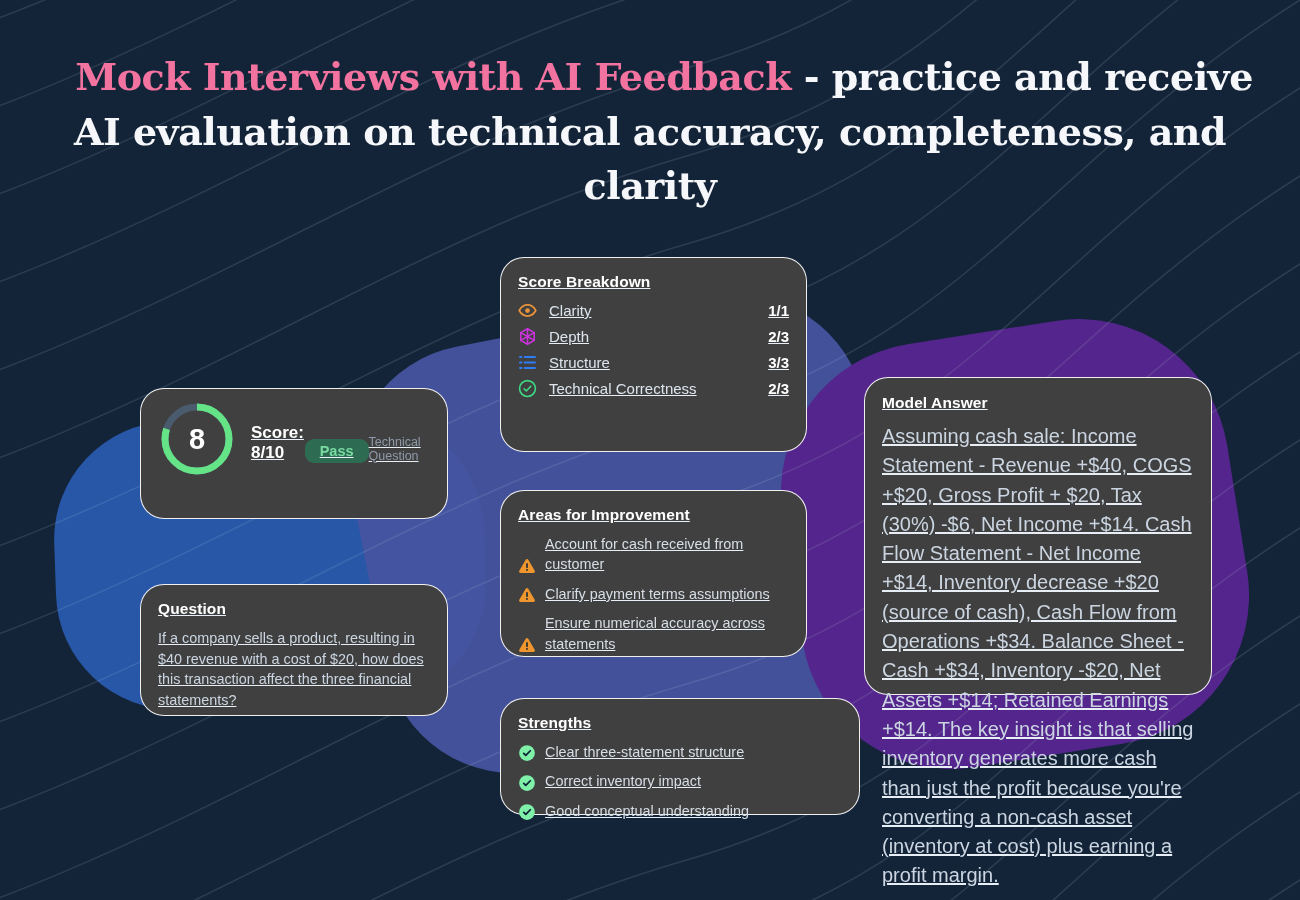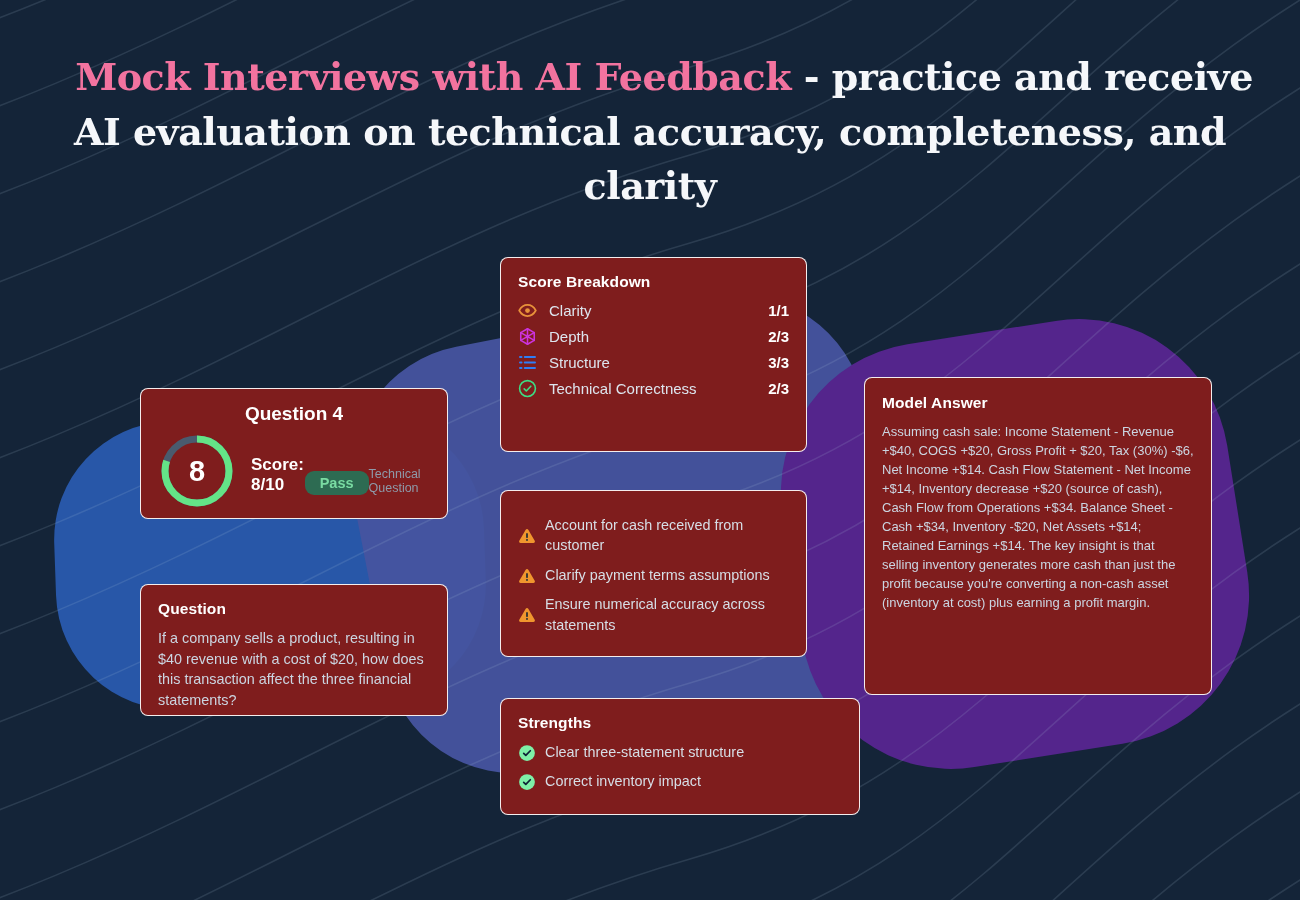--- a/index.html
+++ b/index.html
@@ -19,25 +19,26 @@
   .header h1{
     margin:0 auto;max-width:1210px;
     font-family:"DejaVu Serif", serif;
     font-size:38px;line-height:1.44;font-weight:700;letter-spacing:-0.5px;
     color:#F5F7FA;
   }
   .header .hl{color:#F2739F;margin-left:28px;}
   
   .card{
     position:absolute;z-index:2;box-sizing:border-box;
-    background:#7f1d1d;
+    background:#404040;
     border:1.5px solid rgba(255,255,255,0.92);
-    border-radius:8px;
+    border-radius:24px;
     color:#E8EEF5;
     padding:15px 17px;
+    text-decoration:underline;
   }
   .card h3{
     margin:0 0 10px 0;font-size:15.5px;font-weight:700;color:#FFFFFF;letter-spacing:0.1px;
   }
   .body-text{font-size:14.4px;line-height:1.43;color:#CBD5E1;margin:0;}
 
   
   #card-q4{left:140px;top:388px;width:308px;height:131px;padding:12px 16px;}
   #card-q4 .q4-title{text-align:center;font-size:19px;font-weight:700;color:#fff;margin:2px 0 8px 0;}
   .q4-row{display:flex;align-items:center;gap:16px;padding-left:2px;}
@@ -61,27 +62,27 @@
   
   #card-breakdown{left:500px;top:257px;width:307px;height:195px;}
   .sb-row{display:flex;align-items:center;margin-top:7px;}
   .sb-row .ic{width:19px;height:19px;flex:0 0 auto;margin-right:12px;display:flex;}
   .sb-label{font-size:15px;color:#DDE5EE;}
   .sb-score{margin-left:auto;font-size:15px;font-weight:700;color:#fff;}
 
   
   #card-areas{left:500px;top:490px;width:307px;height:167px;}
   #card-strengths{left:500px;top:698px;width:360px;height:117px;}
-  .li-row{display:flex;align-items:center;margin-top:9px;}
+  .li-row{display:flex;align-items:flex-end;margin-top:9px;}
   .li-row .ic{width:18px;height:18px;flex:0 0 auto;margin:1px 9px 0 0;display:flex;}
   .li-text{font-size:14.4px;line-height:1.42;color:#D7DEE6;}
 
   
   #card-model{left:864px;top:377px;width:348px;height:318px;padding:16px 17px;}
-  #card-model .body-text{font-size:13px;line-height:1.465;}
+  #card-model .body-text{font-size:20px;line-height:1.465;}
 
   svg{display:block;}
 </style>
 </head>
 <body>
 
 <svg class="bg-svg" width="1300" height="900" viewBox="0 0 1300 900">
 
   <g>
     <rect x="55" y="418" width="430" height="288" rx="118" fill="#2857A8" transform="rotate(-2 270 562)"></rect>
@@ -114,21 +115,20 @@
     <use href="#wv" transform="translate(0,704)"></use>
     <use href="#wv" transform="translate(0,792)"></use>
   </g>
 </svg>
 
 <div class="header">
   <h1><span class="hl">Mock Interviews with AI Feedback</span><span> - practice and receive AI evaluation on technical accuracy, completeness, and clarity</span></h1>
 </div>
 
 <div class="card" id="card-q4">
-  <div class="q4-title">Question 4</div>
   <div class="q4-row">
     <div class="ring-wrap">
       <svg width="76" height="76" viewBox="0 0 76 76">
         <circle cx="38" cy="38" r="32" fill="none" stroke="#4A5B6E" stroke-width="7"></circle>
         <circle id="ring-arc" cx="38" cy="38" r="32" fill="none" stroke="#64E487" stroke-width="7" stroke-dasharray="160.8 201.1" transform="rotate(-90 38 38)"></circle>
       </svg>
       <div class="ring-num">8</div>
     </div>
     <div class="q4-col">
       <div class="q4-score">Score: 8/10</div>
@@ -185,20 +185,21 @@
         <circle cx="12" cy="12" r="10"></circle>
         <path d="M7.8 12.4l2.7 2.7 5.7-6"></path>
       </svg>
     </span>
     <span class="sb-label">Technical Correctness</span>
     <span class="sb-score">2/3</span>
   </div>
 </div>
 
 <div class="card" id="card-areas">
+  <h3>Areas for Improvement</h3>
 
   <div class="li-row">
     <span class="ic">
       <svg width="18" height="18" viewBox="0 0 24 24">
         <path d="M10.3 3.6L1.7 18.4c-.77 1.33.19 3 1.73 3h17.14c1.54 0 2.5-1.67 1.73-3L13.7 3.6c-.77-1.33-2.63-1.33-3.4 0z" fill="#F0962E"></path>
         <path d="M12 9.2v4.6" stroke="#0D2236" stroke-width="2.1" stroke-linecap="round"></path>
         <circle cx="12" cy="17.2" r="1.25" fill="#0D2236"></circle>
       </svg>
     </span>
     <span class="li-text">Account for cash received from customer</span>
@@ -243,18 +244,27 @@
   <div class="li-row">
     <span class="ic">
       <svg width="18" height="18" viewBox="0 0 24 24">
         <circle cx="12" cy="12" r="10.5" fill="#7EF0A7"></circle>
         <path d="M7.6 12.4l2.8 2.8 6-6.2" fill="none" stroke="#0D2236" stroke-width="2.3" stroke-linecap="round" stroke-linejoin="round"></path>
       </svg>
     </span>
     <span class="li-text">Correct inventory impact</span>
   </div>
 
+  <div class="li-row">
+    <span class="ic">
+      <svg width="18" height="18" viewBox="0 0 24 24">
+        <circle cx="12" cy="12" r="10.5" fill="#7EF0A7"></circle>
+        <path d="M7.6 12.4l2.8 2.8 6-6.2" fill="none" stroke="#0D2236" stroke-width="2.3" stroke-linecap="round" stroke-linejoin="round"></path>
+      </svg>
+    </span>
+    <span class="li-text">Good conceptual understanding</span>
+  </div>
 </div>
 
 <div class="card" id="card-model">
   <h3>Model Answer</h3>
   <p class="body-text">Assuming cash sale: Income Statement - Revenue +$40, COGS +$20, Gross Profit + $20, Tax (30%) -$6, Net Income +$14. Cash Flow Statement - Net Income +$14, Inventory decrease +$20 (source of cash), Cash Flow from Operations +$34. Balance Sheet - Cash +$34, Inventory -$20, Net Assets +$14; Retained Earnings +$14. The key insight is that selling inventory generates more cash than just the profit because you're converting a non-cash asset (inventory at cost) plus earning a profit margin.</p>
 </div>
 
 </body></html>

